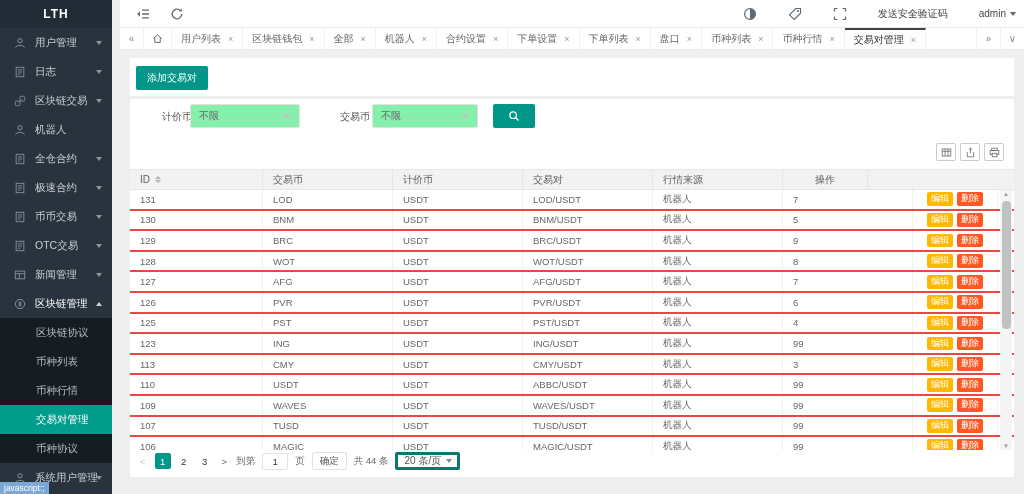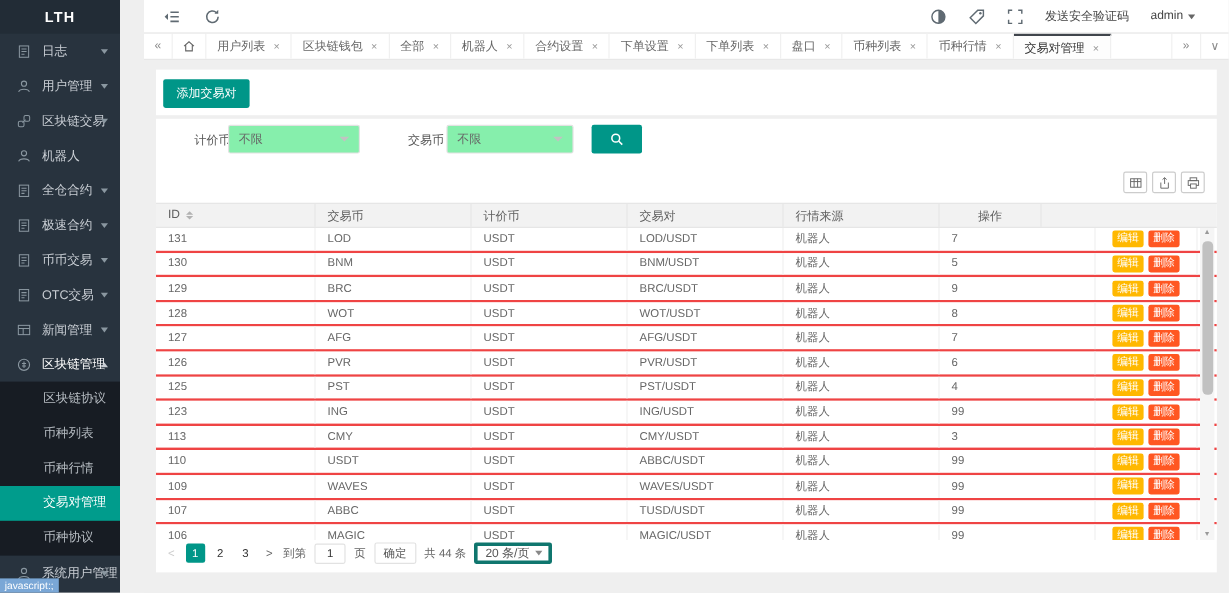--- a/index.html
+++ b/index.html
@@ -1,21 +1,21 @@
 <!DOCTYPE html>
 <html><head>
 <meta charset="utf-8">
 <style>
   * { box-sizing: border-box; margin: 0; padding: 0; }
   html,body { width:1024px; height:494px; overflow:hidden;
     font-family:"Liberation Sans", sans-serif; background:#efefef; }
   .screen { position:relative; width:1024px; height:494px; }
 
   
-  .sidebar { position:absolute; left:0; top:0; width:100px; height:494px;
+  .sidebar { position:absolute; left:0; top:0; width:112px; height:494px;
     background:#28333e; z-index:5; }
   .logo { height:28px; line-height:28px; text-align:center; color:#fff;
     font-size:12px; font-weight:bold; letter-spacing:1px; background:#222c36; }
   .side-item { position:relative; height:29px; display:flex; align-items:center;
     padding-left:14px; color:#c9ced4; font-size:10.5px; cursor:pointer; }
   .side-item.expanded .side-label { color:#fff; }
   .side-icn { width:12px; height:12px; color:#8a97a0; margin-right:9px; display:inline-flex; }
   .side-icn svg { width:12px; height:12px; }
   .side-label { flex:1; white-space:nowrap; overflow:hidden; }
   .caret { position:absolute; right:10px; width:0; height:0; }
@@ -30,21 +30,21 @@
   .status-link { position:absolute; left:0; bottom:0; background:#7aa7d6; color:#fff;
     font-size:8.5px; padding:1px 4px; z-index:9; }
 
   
   .main { position:absolute; left:120px; top:0; width:904px; height:494px; }
   .topbar { position:relative; height:28px; background:#fff; border-bottom:1px solid #e7e7e7;
     display:flex; align-items:center; }
   .tb-icon { color:#5f6a72; width:14px; height:14px; display:inline-flex; cursor:pointer; }
   .tb-icon svg { width:14px; height:14px; }
   .tb-left { display:flex; gap:20px; padding-left:16px; align-items:center; }
-  .tb-right { margin-left:auto; display:flex; gap:18px; align-items:center; padding-right:28px;justify-content:flex-end; }
+  .tb-right { margin-left:auto; display:flex; gap:31px; align-items:center; padding-right:8px;justify-content:flex-end; }
   .tb-text { font-size:10px; color:#444; cursor:pointer; }
   .tb-user { font-size:10px; color:#444; display:flex; align-items:center; gap:4px; cursor:pointer; }
   .mini-caret { width:0; height:0; border-left:3.5px solid transparent;
     border-right:3.5px solid transparent; border-top:4px solid #666; }
 
   
   .tabbar { height:22px; background:#fff; border-bottom:1px solid #e7e7e7;
     display:flex; align-items:stretch; }
   .tab-nav { width:24px; display:flex; align-items:center; justify-content:center;
     color:#8a8a8a; font-size:10px; border-right:1px solid #f0f0f0; cursor:pointer; }
@@ -130,35 +130,35 @@
 <body>
 
 <div class="screen">
 
   <aside class="sidebar">
     <div class="logo">LTH</div>
     <nav id="side-menu">
         <div class="side-item">
           <span class="side-icn">
             <svg viewBox="0 0 14 14">
+              <circle cx="7" cy="4.4" r="2.5" fill="none" stroke="currentColor" stroke-width="1.1"></circle>
+              <path d="M1.8 12.3C2.8 9 11.2 9 12.2 12.3" fill="none" stroke="currentColor" stroke-width="1.1"></path>
+            </svg>
+          </span>
+          <span class="side-label">用户管理</span>
+          <i class="caret caret-down"></i>
+        </div>
+        <div class="side-item">
+          <span class="side-icn">
+            <svg viewBox="0 0 14 14">
               <rect x="2.5" y="1.5" width="9" height="11" fill="none" stroke="currentColor"></rect>
               <path d="M4.5 4.5h5M4.5 7h5M4.5 9.5h3" stroke="currentColor" fill="none"></path>
             </svg>
           </span>
           <span class="side-label">日志</span>
-          <i class="caret caret-down"></i>
-        </div>
-        <div class="side-item">
-          <span class="side-icn">
-            <svg viewBox="0 0 14 14">
-              <circle cx="7" cy="4.4" r="2.5" fill="none" stroke="currentColor" stroke-width="1.1"></circle>
-              <path d="M1.8 12.3C2.8 9 11.2 9 12.2 12.3" fill="none" stroke="currentColor" stroke-width="1.1"></path>
-            </svg>
-          </span>
-          <span class="side-label">用户管理</span>
           <i class="caret caret-down"></i>
         </div>
         <div class="side-item">
           <span class="side-icn">
             <svg viewBox="0 0 14 14">
               <rect x="1.5" y="7" width="5.5" height="5.5" rx="1.5" fill="none" stroke="currentColor"></rect>
               <rect x="7" y="1.5" width="5.5" height="5.5" rx="1.5" fill="none" stroke="currentColor"></rect>
               <path d="M5.5 8.5 8.5 5.5" stroke="currentColor"></path>
             </svg>
           </span>
@@ -566,21 +566,21 @@
               <div class="td c4">机器人</div>
               <div class="td c5">99</div>
               <div class="td c6">
                 <button class="btn-edit">编辑</button>
                 <button class="btn-del">删除</button>
               </div>
               <div class="td c7"></div>
             </div>
             <div class="tr">
               <div class="td c0">107</div>
-              <div class="td c1">ABBC</div>
+              <div class="td c1">TUSD</div>
               <div class="td c2">USDT</div>
               <div class="td c3">TUSD/USDT</div>
               <div class="td c4">机器人</div>
               <div class="td c5">99</div>
               <div class="td c6">
                 <button class="btn-edit">编辑</button>
                 <button class="btn-del">删除</button>
               </div>
               <div class="td c7"></div>
             </div>

